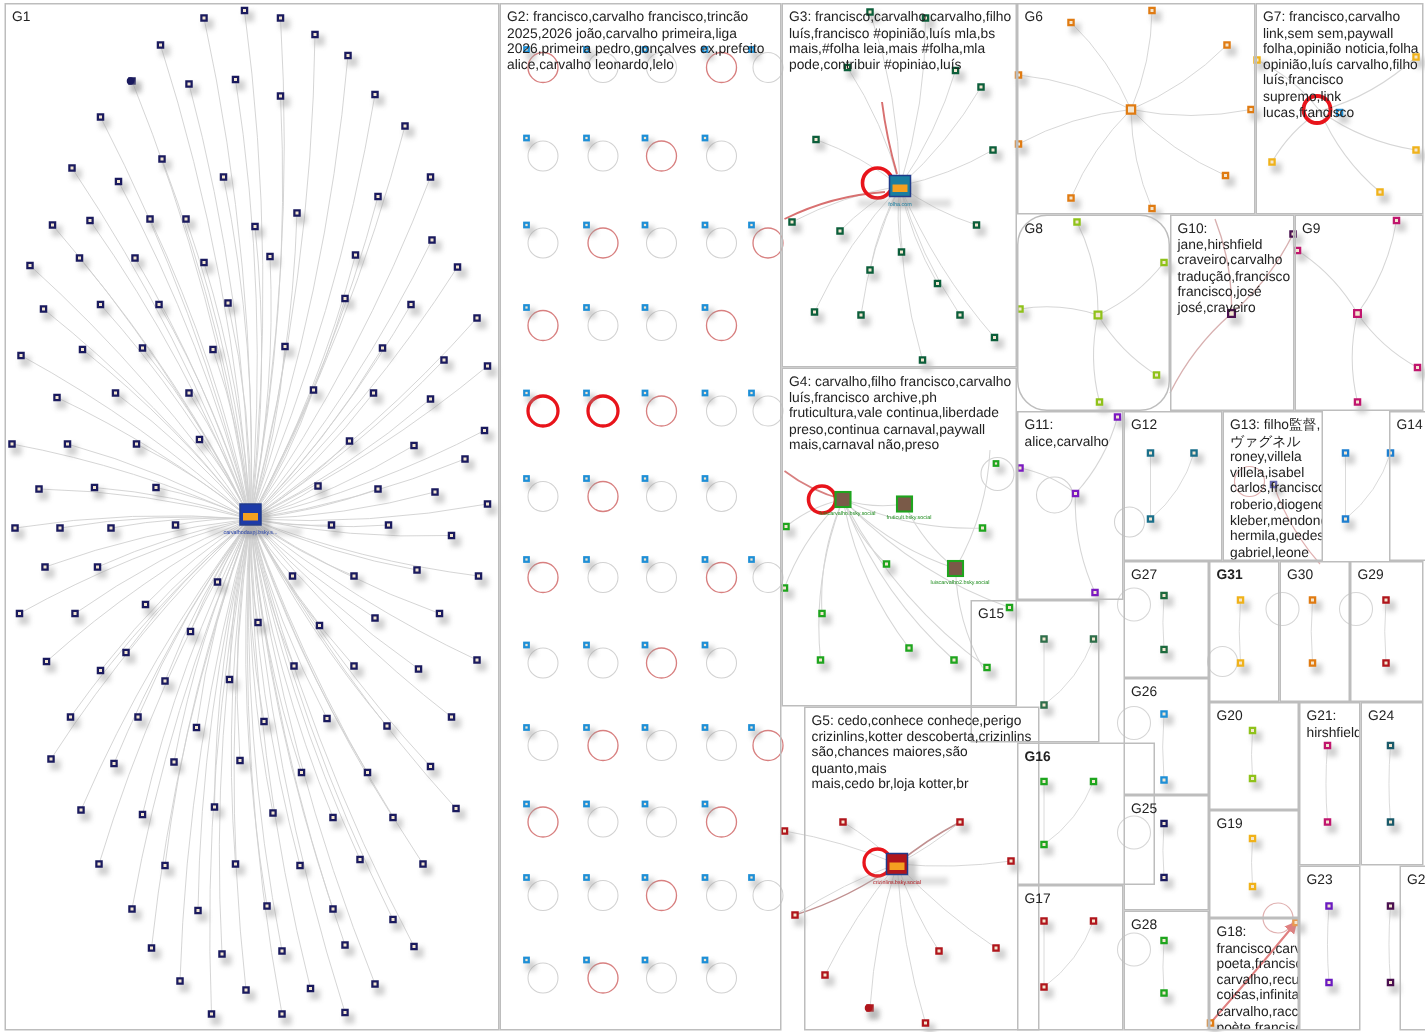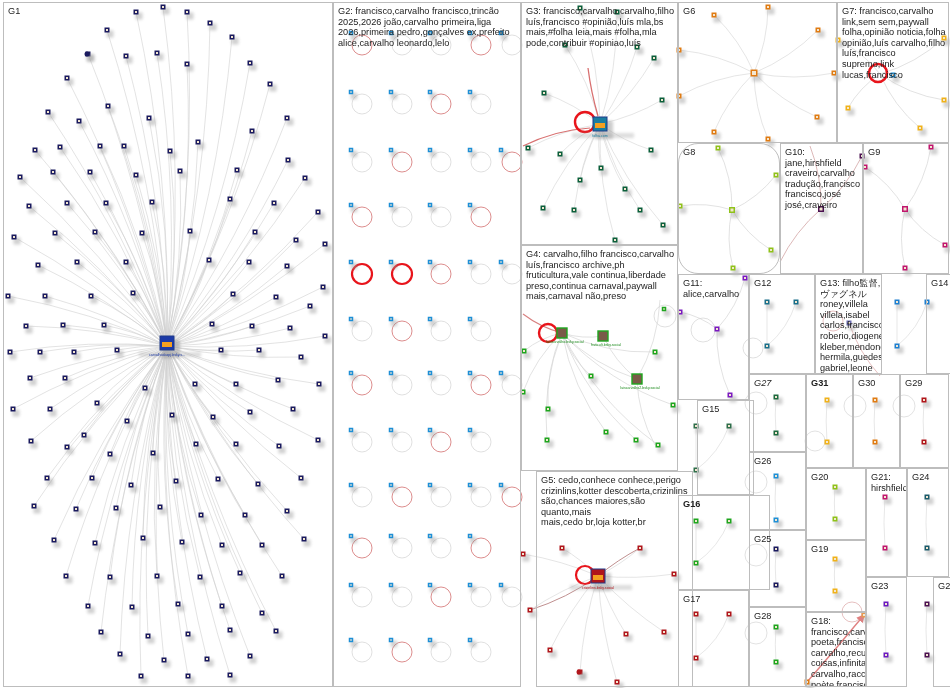--- a/index.html
+++ b/index.html
@@ -1389,30 +1389,30 @@
 carlos,francisco
 roberio,diogenes
 kleber,mendonça
 hermila,guedes
 gabriel,leone
 maria,fernanda...</div>
       </div>
       <div class="panel" style="left: 882px; top: 274px; width: 67px; height: 100px; margin-left: 44px;">
         <div class="plabel">G14</div>
       </div>
-      <div class="panel" style="left: 697px; top: 400px; width: 57px; height: 95px;">
+      <div class="panel" style="left: 647px; top: 400px; width: 86px; height: 95px;">
         <div class="plabel">G15</div>
       </div>
       <div class="panel" style="left: 678px; top: 495px; width: 92px; height: 95px; font-weight: bold;">
         <div class="plabel">G16</div>
       </div>
       <div class="panel" style="left: 678px; top: 590px; width: 71px; height: 97px;">
         <div class="plabel">G17</div>
       </div>
-      <div class="panel" style="left: 749px; top: 374px; width: 57px; height: 78px; font-style: italic;">
+      <div class="panel" style="left: 749px; top: 374px; width: 57px; height: 78px;">
         <div class="plabel">G27</div>
       </div>
       <div class="panel" style="left: 806px; top: 374px; width: 47px; height: 94px; font-weight: bold;">
         <div class="plabel">G31</div>
       </div>
       <div class="panel" style="left: 853px; top: 374px; width: 47px; height: 94px;">
         <div class="plabel">G30</div>
       </div>
       <div class="panel" style="left: 900px; top: 374px; width: 49px; height: 94px;">
         <div class="plabel">G29</div>

